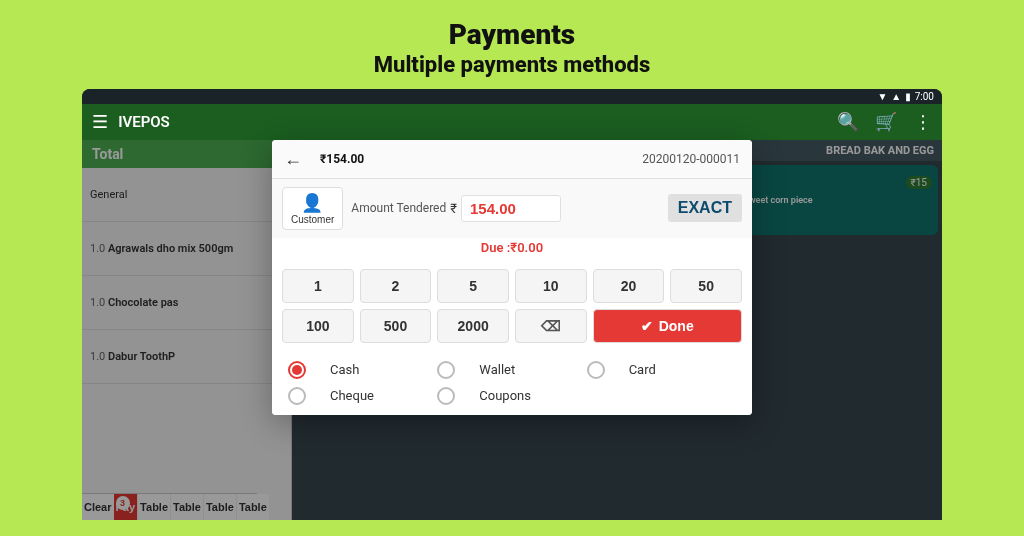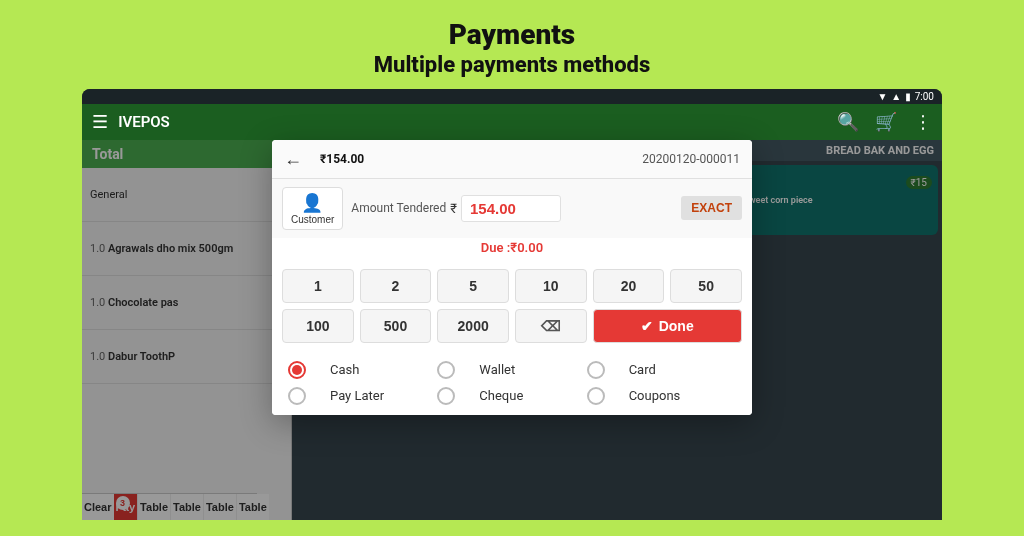--- a/index.html
+++ b/index.html
@@ -246,23 +246,23 @@
       color: #e53935;
       width: 100px;
       outline: none;
       background: #fff;
     }
     .exact-btn {
       background: #e0e0e0;
       border: none;
       border-radius: 3px;
       padding: 5px 10px;
-      font-size: 12px;
+      font-size: 16px;
       font-weight: 600;
-      color: #c2410c;
+      color: #0c4a6e;
       cursor: pointer;
     }
 
     .due-text {
       text-align: center;
       color: #e53935;
       font-size: 13px;
       font-weight: 600;
       padding: 2px 0 6px;
       background: #fff;
@@ -466,24 +466,20 @@
           <div class="payment-option">
             <div class="radio-outer"></div>
             <span>Wallet</span>
           </div>
           <div class="payment-option">
             <div class="radio-outer"></div>
             <span>Card</span>
           </div>
           <div class="payment-option">
             <div class="radio-outer"></div>
-            <span>Pay Later</span>
-          </div>
-          <div class="payment-option">
-            <div class="radio-outer"></div>
             <span>Cheque</span>
           </div>
           <div class="payment-option">
             <div class="radio-outer"></div>
             <span>Coupons</span>
           </div>
         </div>
 
       </div>
     </div>

